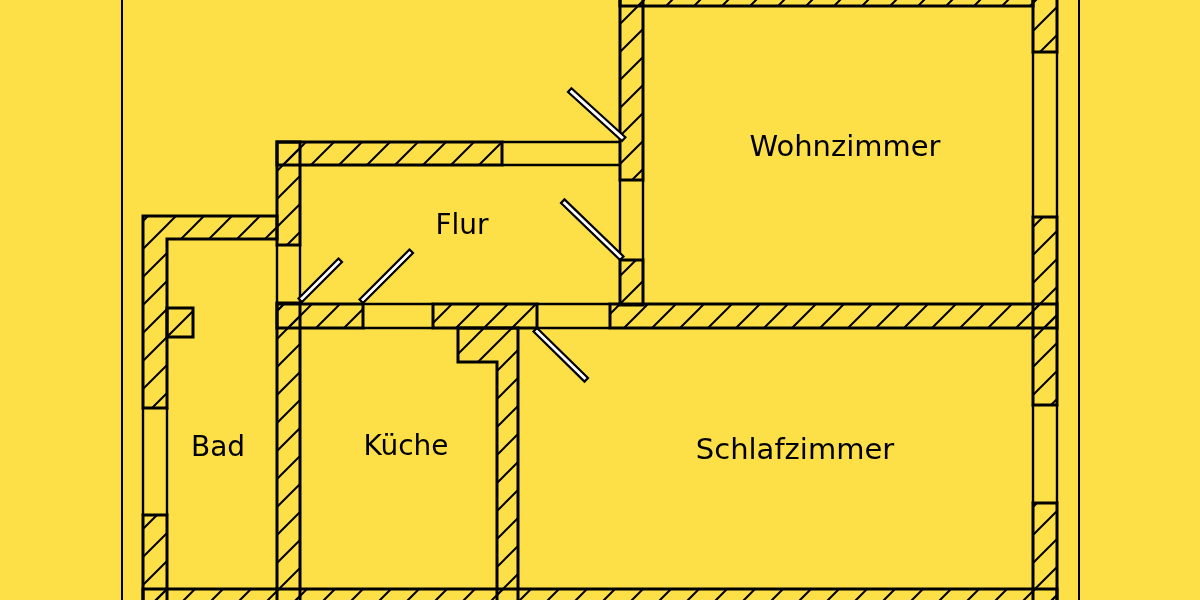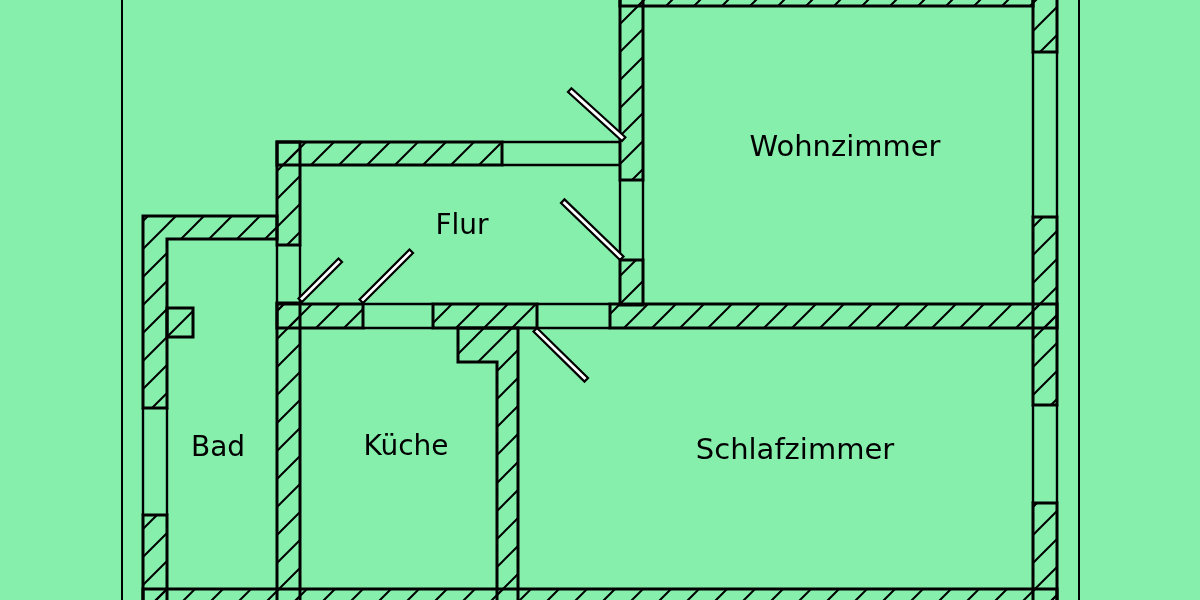--- a/index.html
+++ b/index.html
@@ -4,21 +4,21 @@
 <style>
   html, body {
     margin: 0;
     padding: 0;
     background: #ffffff;
   }
   #stage {
     position: relative;
     width: 1200px;
     height: 600px;
-    background: #86efac;
+    background: #fde047;
     overflow: hidden;
     font-family: "DejaVu Sans", "Liberation Sans", sans-serif;
   }
   svg { display: block; }
   .wall {
     fill: url(#hatch);
     stroke: #000000;
     stroke-width: 3;
   }
   .jamb {

